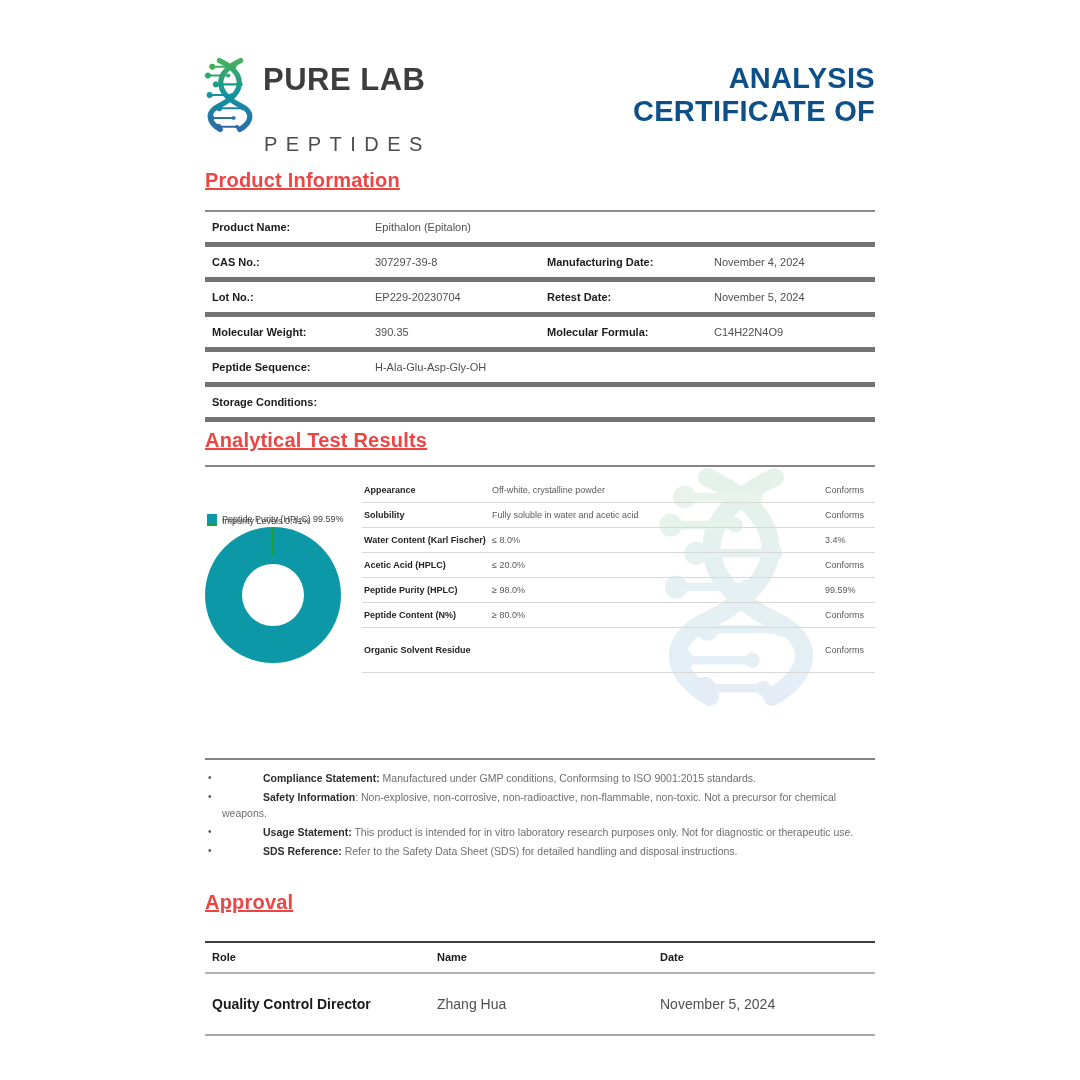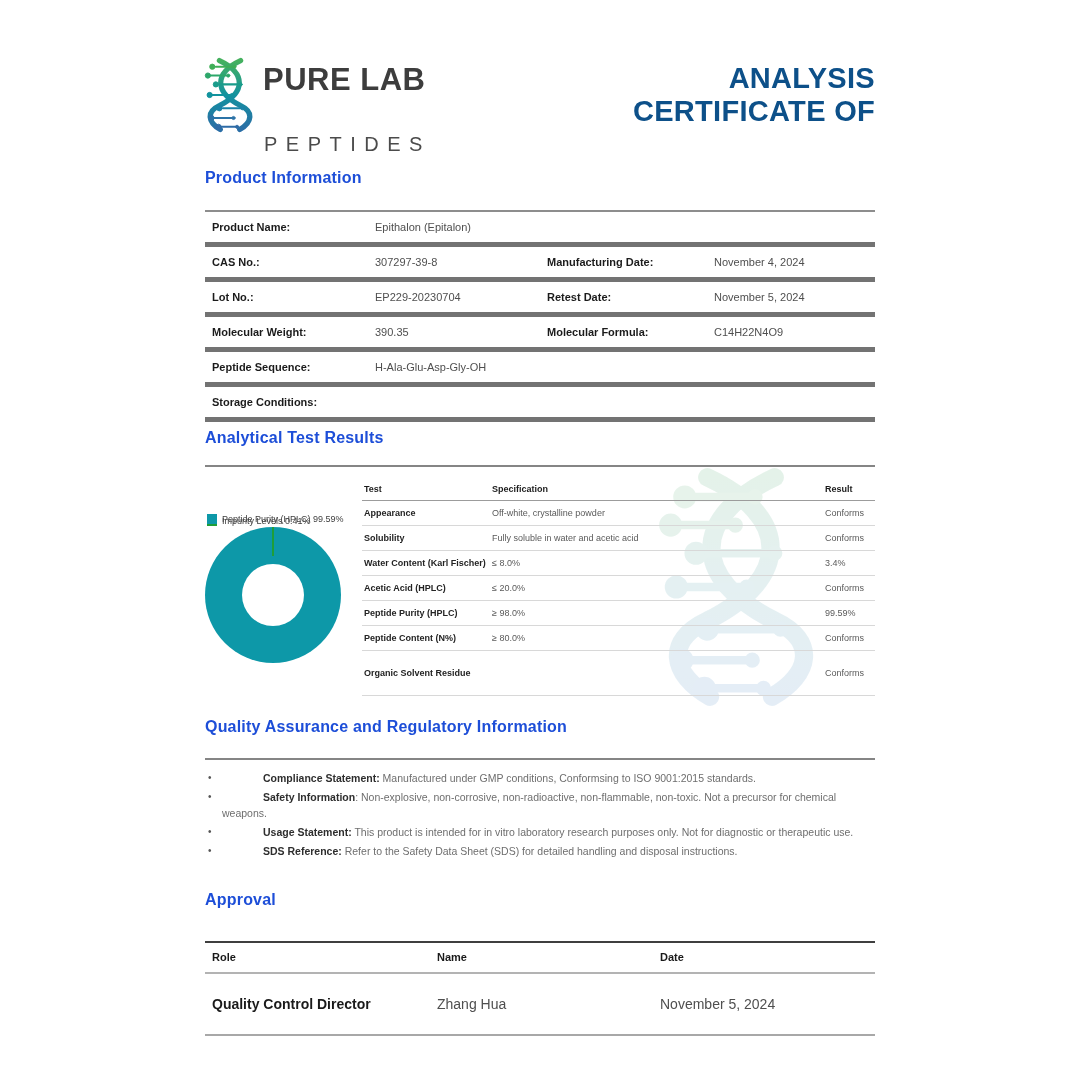--- a/index.html
+++ b/index.html
@@ -9,21 +9,21 @@
   
   .logo-svg{position:absolute;left:203px;top:57px;width:54px;height:76px;}
   .brand-1{position:absolute;left:263px;top:62px;font-size:31px;font-weight:bold;
            color:#3d3d3d;letter-spacing:.5px;}
   .brand-2{position:absolute;left:264px;top:97px;font-size:20px;font-weight:400;
            color:#4b4b4b;letter-spacing:8.5px;margin-top:36px;}
   .doc-title{position:absolute;left:500px;top:62px;width:375px;text-align:right;
              font-size:29px;line-height:33px;font-weight:bold;color:#0d5089;letter-spacing:.3px;}
 
   
-  .sec-h{position:absolute;font-size:16px;font-weight:bold;color:#1d4ed8;letter-spacing:.2px;}
+  .sec-h{position:absolute;font-size:20px;font-weight:bold;color:#ef4444;letter-spacing:.2px;text-decoration:underline;}
   .sec-line{position:absolute;left:205px;width:670px;height:2px;background:#858585;}
 
   
   .pi-table{position:absolute;left:205px;top:210px;width:670px;border-top:2px solid #8d8d8d;}
   .pi-row{position:relative;height:30px;border-bottom:5px solid #737373;}
   .pi-cell{position:absolute;top:0;line-height:30px;font-size:11px;white-space:nowrap;}
   .pi-label{font-weight:bold;color:#1b1b1b;}
   .pi-val{color:#4f4f4f;}
   .c-l1{left:7px;} .c-v1{left:170px;} .c-l2{left:342px;} .c-v2{left:509px;}
 
@@ -215,25 +215,20 @@
   <div class="legend-item" style="left:207px;top:514px;">
     <span class="lg-sq" style="background: rgb(13, 152, 168);"></span>
     <span class="lg-txt">Peptide Purity (HPLC) 99.59%</span>
   </div>
 
   <div class="donut" style="background: conic-gradient(from -0.74deg, rgb(30, 158, 57) 0deg, rgb(30, 158, 57) 1.48deg, rgb(13, 152, 168) 1.48deg, rgb(13, 152, 168) 360deg);">
     <div class="donut-hole"></div>
   </div>
 
   <div class="t-table">
-    <div class="t-head">
-      <span class="t-cell t-hcell t-c1">Test</span>
-      <span class="t-cell t-hcell t-c2">Specification</span>
-      <span class="t-cell t-hcell t-c3">Result</span>
-    </div>
     <div class="t-row">
       <span class="t-cell t-test t-c1">Appearance</span>
       <span class="t-cell t-spec t-c2">Off-white, crystalline powder</span>
       <span class="t-cell t-res t-c3">Conforms</span>
     </div>
     <div class="t-row">
       <span class="t-cell t-test t-c1">Solubility</span>
       <span class="t-cell t-spec t-c2">Fully soluble in water and acetic acid</span>
       <span class="t-cell t-res t-c3">Conforms</span>
     </div>
@@ -256,21 +251,20 @@
       <span class="t-cell t-test t-c1">Peptide Content (N%)</span>
       <span class="t-cell t-spec t-c2">≥ 80.0%</span>
       <span class="t-cell t-res t-c3">Conforms</span>
     </div>
     <div class="t-row tall">
       <span class="t-cell t-test t-c1">Organic Solvent Residue</span>
       <span class="t-cell t-res t-c3">Conforms</span>
     </div>
   </div>
 
-  <div class="sec-h" style="left:205px;top:718px;">Quality Assurance and Regulatory Information</div>
   <div class="sec-line" style="top:758px;"></div>
   <div class="qa-list">
     <div class="qa-item">
       <span class="qa-dot">•</span>
       <span><span class="qa-label">Compliance Statement:</span><span> Manufactured under GMP conditions, Conformsing to ISO 9001:2015 standards.</span></span>
     </div>
     <div class="qa-item">
       <span class="qa-dot">•</span>
       <span><span class="qa-label">Safety Information</span><span>: Non-explosive, non-corrosive, non-radioactive, non-flammable, non-toxic. Not a precursor for chemical weapons.</span></span>
     </div>

